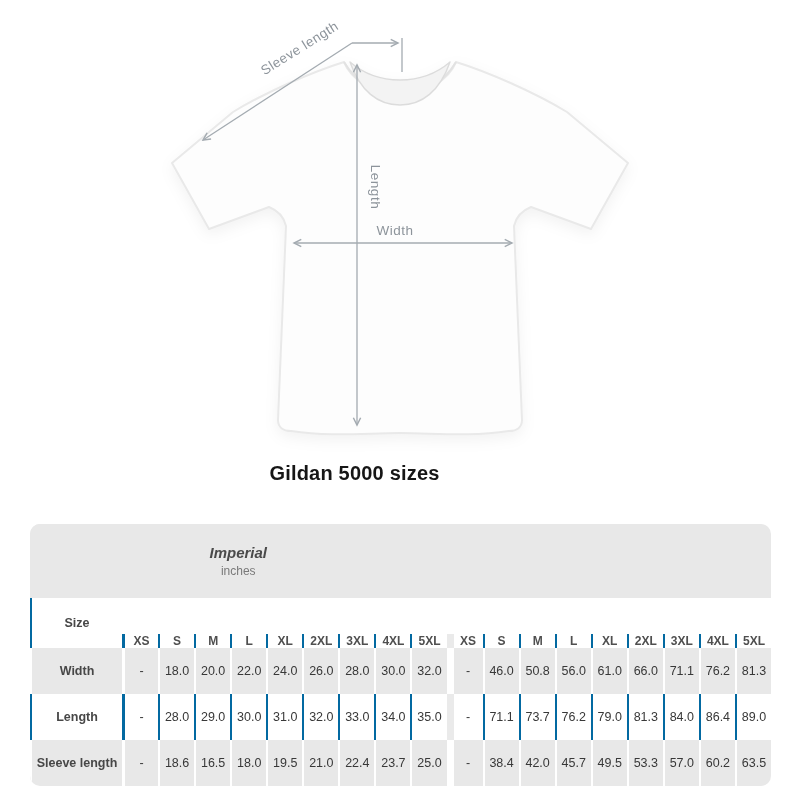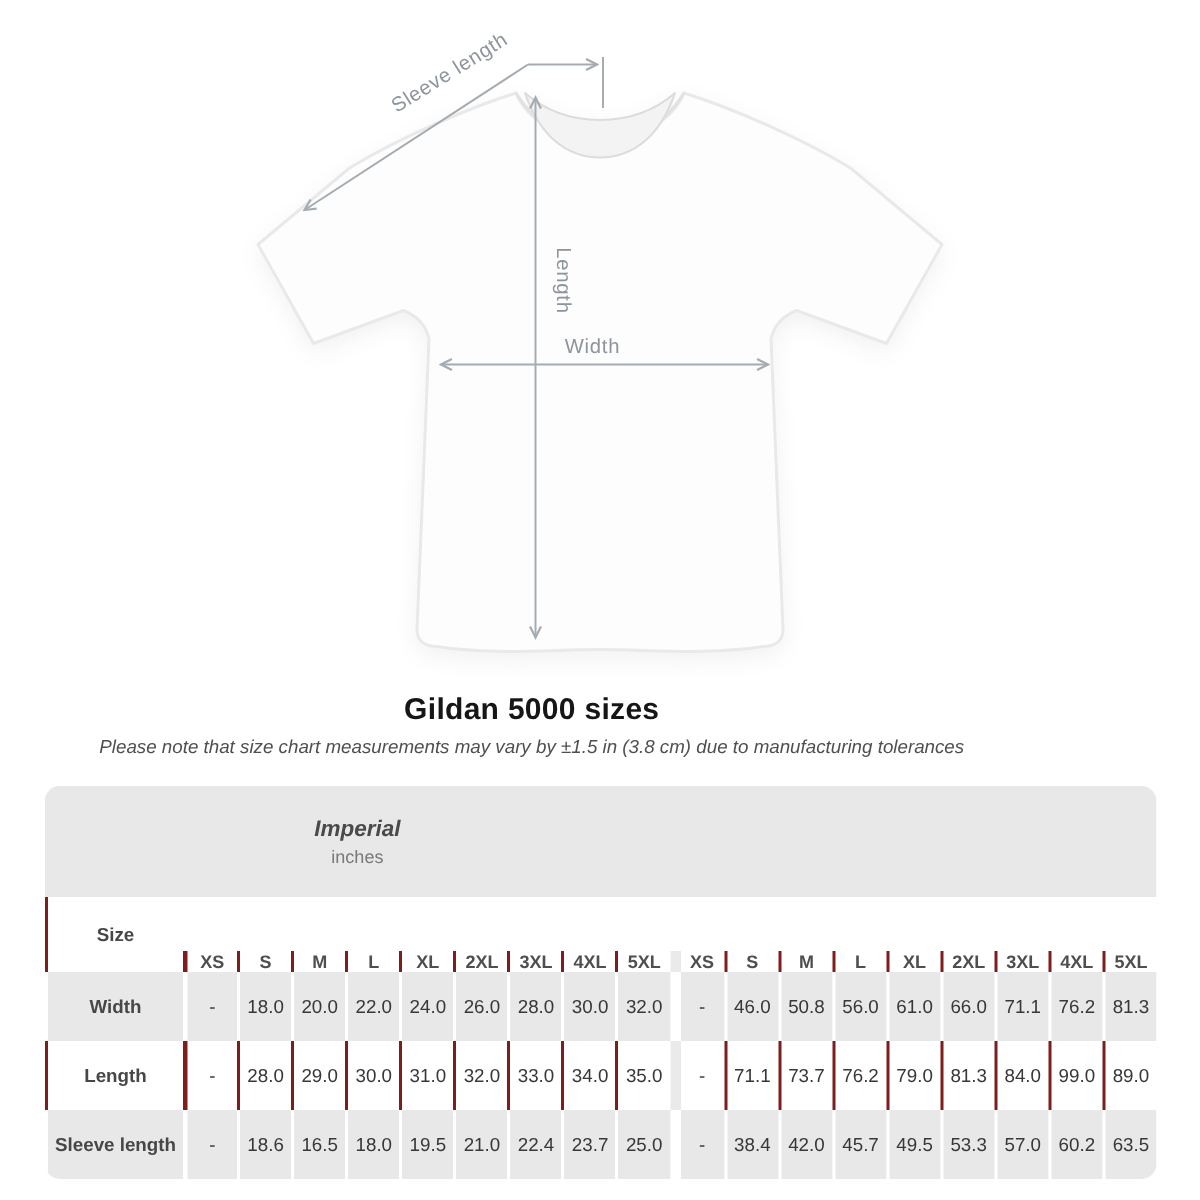--- a/index.html
+++ b/index.html
@@ -21,21 +21,21 @@
   .band,.trow{display:grid;grid-template-columns:92px repeat(18,1fr);}
   .band{height:74px;background:#e8e8e8;}
   .band-cell{display:flex;flex-direction:column;justify-content:center;align-items:center;gap:3px;background:#e8e8e8;}
   .band-cell.g1{grid-column:1/11;}
   .band-cell.g2{grid-column:11/20;}
   .g-label{font-size:15px;font-weight:700;font-style:italic;color:#4a4a4a;}
   .g-unit{font-size:12px;color:#797979;}
   .trow{height:46px;}
   .trow.head{height:50px;}
   .cell{display:flex;align-items:center;justify-content:center;white-space:nowrap;}
-  .trow.plain .cell{background:#ffffff;border-left:2px solid #7f1d1d;}
+  .trow.plain .cell{background:#ffffff;border-left:2px solid #0369a1;}
   .trow.striped .cell{background:#e8e8e8;border-left:2px solid #ffffff;}
   .trow .cell.fd{border-left-width:3px;}
   .trow .cell.mid{border-left-width:7px;}
   .trow.plain .cell.mid{border-left-color:#eaeaea;}
   .cell.label{border-left:none;font-weight:700;font-size:12.5px;color:#474747;}
   .head-cell{font-weight:700;font-size:12px;color:#4f4f4f;margin-top:36px;}
   .val{font-size:12.5px;color:#383838;}
 </style>
 </head>
 <body>
@@ -85,21 +85,20 @@
     <line x1="357" y1="65" x2="357" y2="425" stroke="#a4abb1" stroke-width="1.3" marker-start="url(#arw)" marker-end="url(#arw)"></line>
     <text x="371" y="187" transform="rotate(90 371 187)" text-anchor="middle" font-size="13.5" letter-spacing="0.5" fill="#8d949b">Length</text>
 
     <line x1="294" y1="243" x2="512" y2="243" stroke="#a4abb1" stroke-width="1.3" marker-start="url(#arw)" marker-end="url(#arw)"></line>
     <text x="395" y="235" text-anchor="middle" font-size="13.5" letter-spacing="0.5" fill="#8d949b">Width</text>
   </svg>
 </div>
 
 <div class="title-block">
   <div class="title">Gildan 5000 sizes</div>
-  <div class="note">Please note that size chart measurements may vary by ±1.5 in (3.8 cm) due to manufacturing tolerances</div>
 </div>
 
 <div class="size-table">
   <div class="band">
     <div class="band-cell g1">
       <div class="g-label">Imperial</div>
       <div class="g-unit">inches</div>
     </div>
   </div>
 
@@ -158,21 +157,21 @@
       <div class="cell val">33.0</div>
       <div class="cell val">34.0</div>
       <div class="cell val">35.0</div>
       <div class="cell val mid">-</div>
       <div class="cell val">71.1</div>
       <div class="cell val">73.7</div>
       <div class="cell val">76.2</div>
       <div class="cell val">79.0</div>
       <div class="cell val">81.3</div>
       <div class="cell val">84.0</div>
-      <div class="cell val">99.0</div>
+      <div class="cell val">86.4</div>
       <div class="cell val">89.0</div>
     </div>
 
   <div class="trow striped">
     <div class="cell label">Sleeve length</div>
   <div class="cell val fd">-</div>
       <div class="cell val">18.6</div>
       <div class="cell val">16.5</div>
       <div class="cell val">18.0</div>
       <div class="cell val">19.5</div>

